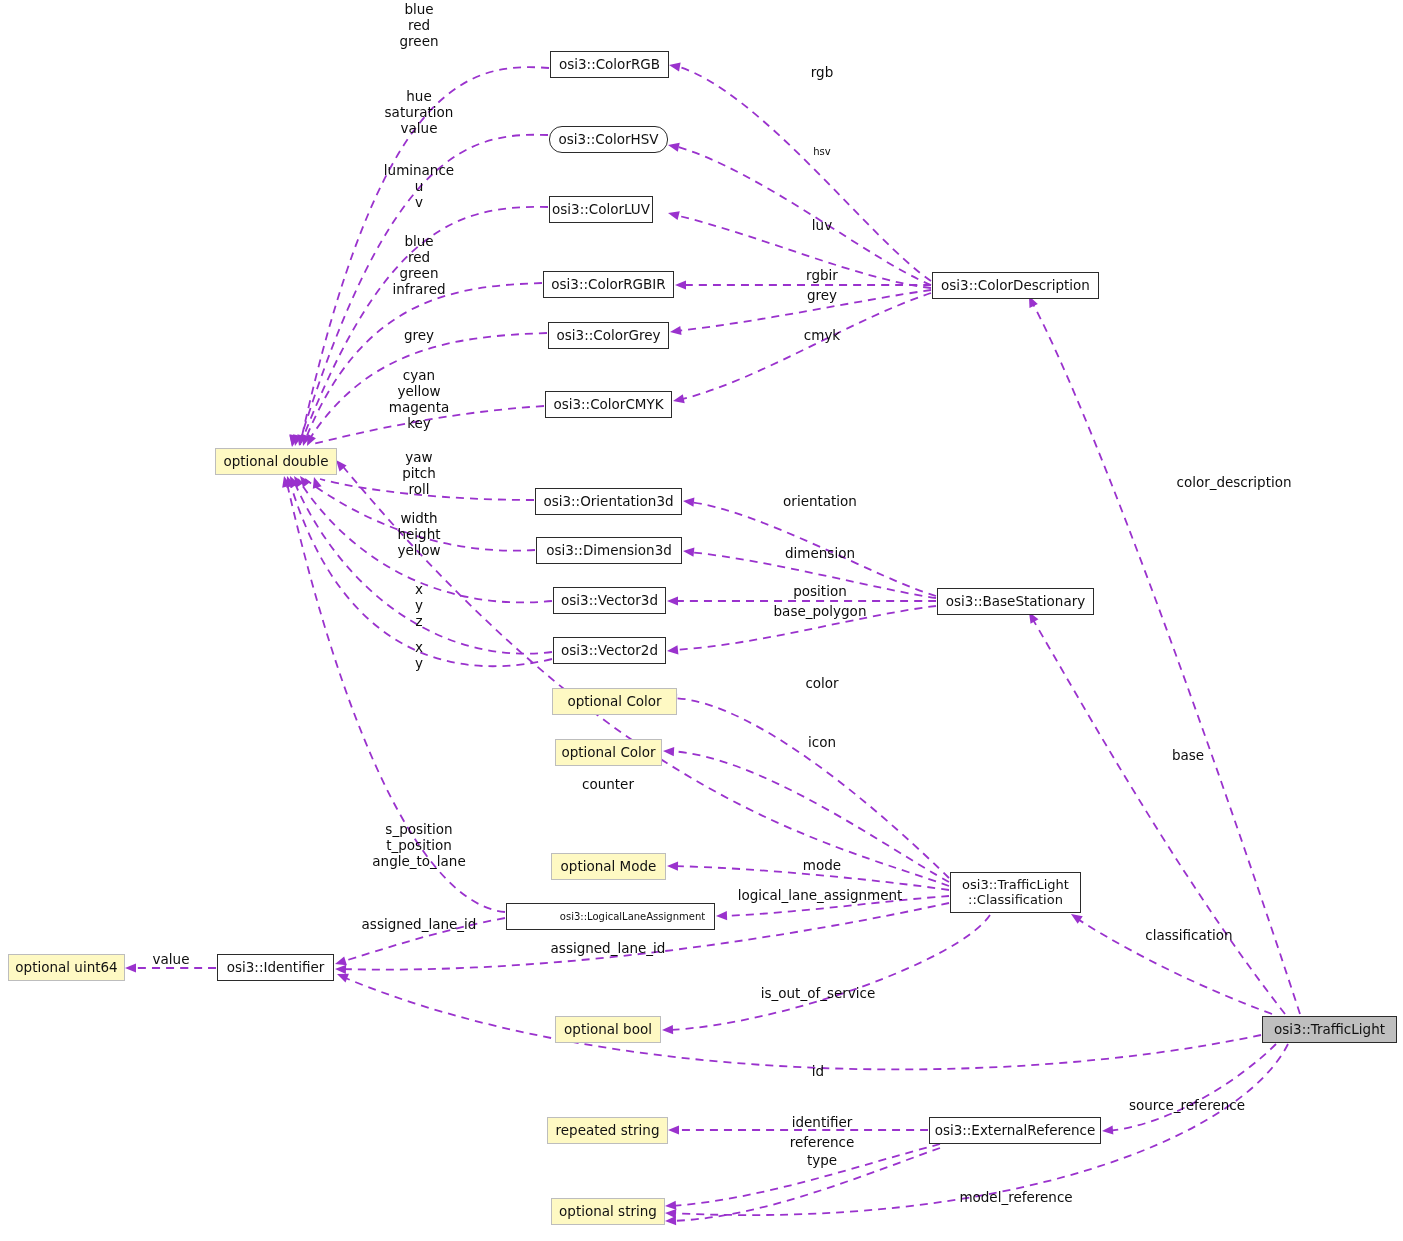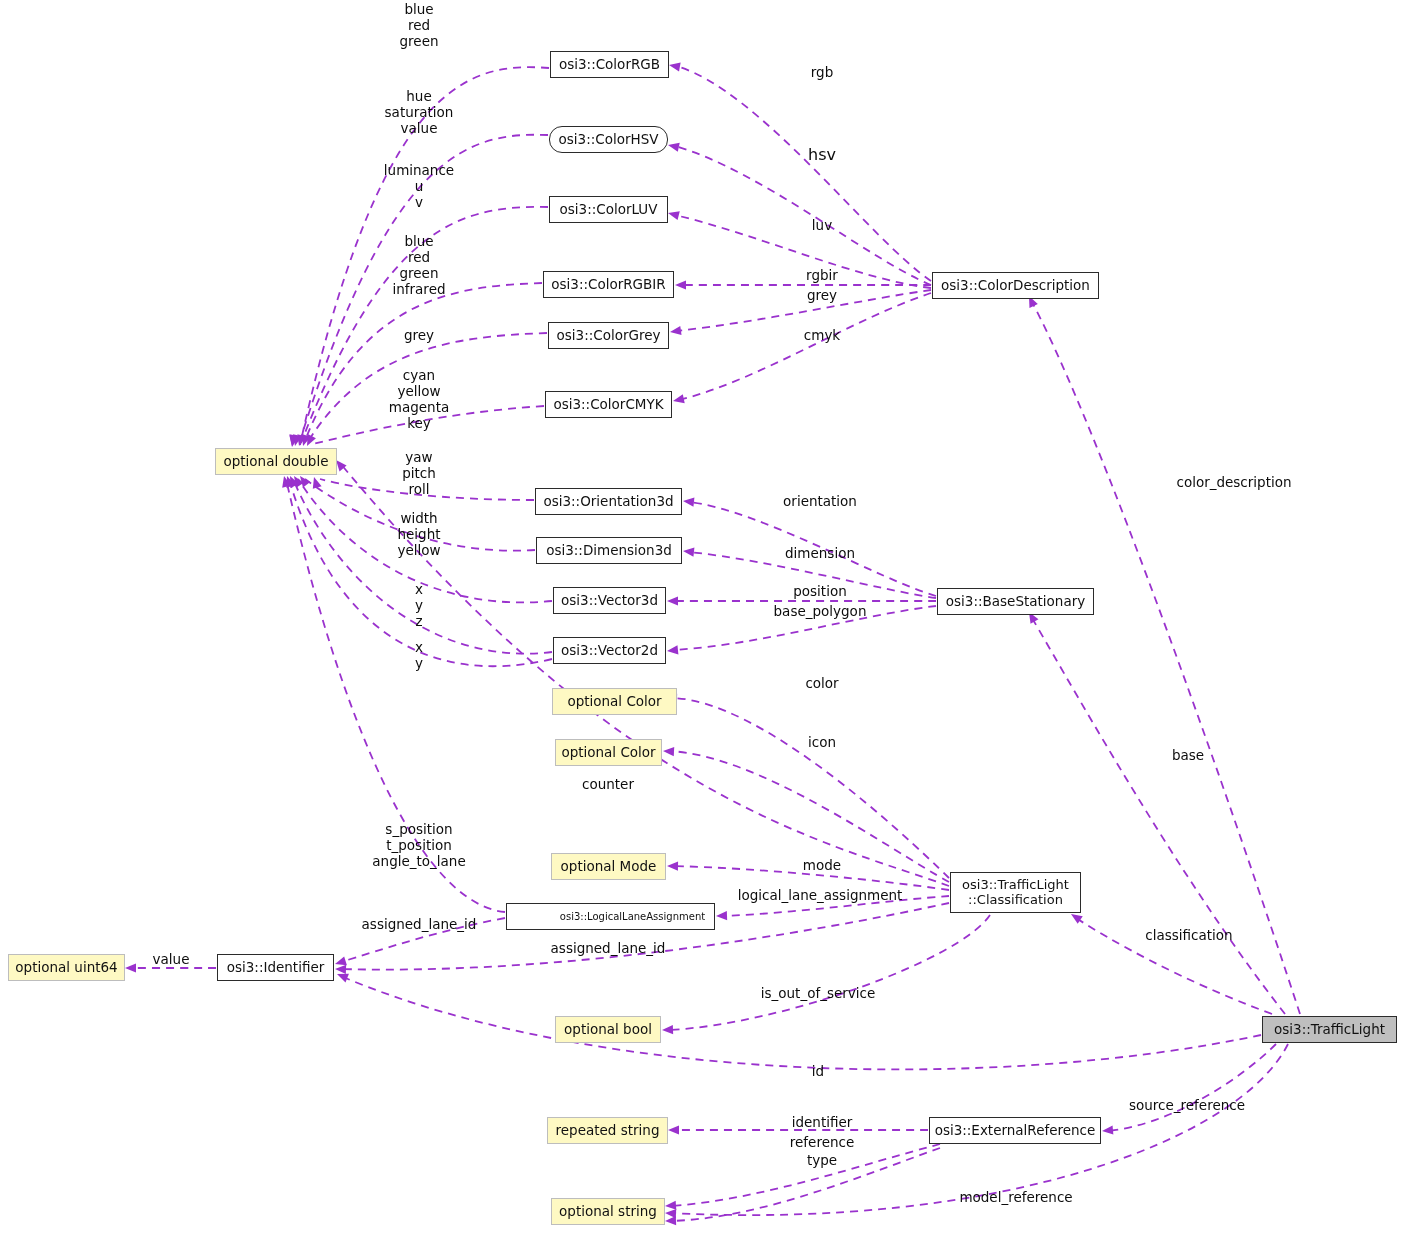--- a/index.html
+++ b/index.html
@@ -176,21 +176,21 @@
         <path d="M 0 0 L -11 4.6 L -11 -4.6 Z" fill="#9a32cd" transform="translate(1102,1131) rotate(175)"></path>
       </g>
       <g>
         <path d="M 1288 1044 C 1240 1140 1000 1230 671 1213" fill="none" stroke="#9a32cd" stroke-width="1.8" stroke-dasharray="8,6"></path>
         <path d="M 0 0 L -11 4.6 L -11 -4.6 Z" fill="#9a32cd" transform="translate(665,1213) rotate(183)"></path>
       </g>
     </svg>
   <div id="nodes-layer">
       <div class="node strong" style="left: 550px; top: 51px; width: 119px; height: 27px; font-size: 13.5px;">osi3::ColorRGB</div>
       <div class="node strong" style="left: 549px; top: 126px; width: 119px; height: 27px; font-size: 13.5px; border-radius: 13px;">osi3::ColorHSV</div>
-      <div class="node strong" style="left: 549px; top: 196px; width: 119px; height: 27px; font-size: 13.5px;">osi3::ColorLUV</div>
+      <div class="node strong" style="left: 549px; top: 196px; width: 104px; height: 27px; font-size: 13.5px;">osi3::ColorLUV</div>
       <div class="node strong" style="left: 543px; top: 271px; width: 131px; height: 27px; font-size: 13.5px;">osi3::ColorRGBIR</div>
       <div class="node strong" style="left: 548px; top: 322px; width: 121px; height: 27px; font-size: 13.5px;">osi3::ColorGrey</div>
       <div class="node strong" style="left: 545px; top: 391px; width: 127px; height: 27px; font-size: 13.5px;">osi3::ColorCMYK</div>
       <div class="node weak" style="left: 215px; top: 448px; width: 122px; height: 27px; font-size: 13.5px;">optional double</div>
       <div class="node strong" style="left: 535px; top: 488px; width: 147px; height: 27px; font-size: 13.5px;">osi3::Orientation3d</div>
       <div class="node strong" style="left: 536px; top: 537px; width: 146px; height: 27px; font-size: 13.5px;">osi3::Dimension3d</div>
       <div class="node strong" style="left: 553px; top: 587px; width: 113px; height: 27px; font-size: 13.5px;">osi3::Vector3d</div>
       <div class="node strong" style="left: 553px; top: 637px; width: 113px; height: 27px; font-size: 13.5px;">osi3::Vector2d</div>
       <div class="node weak" style="left: 552px; top: 688px; width: 125px; height: 27px; font-size: 13.5px;">optional Color</div>
       <div class="node weak" style="left: 555px; top: 739px; width: 107px; height: 27px; font-size: 13.5px;">optional Color</div>
@@ -239,21 +239,21 @@
       <div class="elabel" style="left: 419px; top: 640px; font-size: 13.5px;">x
 y</div>
       <div class="elabel" style="left: 608px; top: 777px; font-size: 13.5px;">counter</div>
       <div class="elabel" style="left: 419px; top: 822px; font-size: 13.5px;">s_position
 t_position
 angle_to_lane</div>
       <div class="elabel" style="left: 419px; top: 917px; font-size: 13.5px;">assigned_lane_id</div>
       <div class="elabel" style="left: 608px; top: 941px; font-size: 13.5px;">assigned_lane_id</div>
       <div class="elabel" style="left: 171px; top: 952px; font-size: 13.5px;">value</div>
       <div class="elabel" style="left: 822px; top: 65px; font-size: 13.5px;">rgb</div>
-      <div class="elabel" style="left: 822px; top: 146px; font-size: 16px;">hsv</div>
+      <div class="elabel" style="left: 822px; top: 146px; font-size: 10px;">hsv</div>
       <div class="elabel" style="left: 822px; top: 218px; font-size: 13.5px;">luv</div>
       <div class="elabel" style="left: 822px; top: 268px; font-size: 13.5px;">rgbir</div>
       <div class="elabel" style="left: 822px; top: 288px; font-size: 13.5px;">grey</div>
       <div class="elabel" style="left: 822px; top: 328px; font-size: 13.5px;">cmyk</div>
       <div class="elabel" style="left: 820px; top: 494px; font-size: 13.5px;">orientation</div>
       <div class="elabel" style="left: 820px; top: 546px; font-size: 13.5px;">dimension</div>
       <div class="elabel" style="left: 820px; top: 584px; font-size: 13.5px;">position</div>
       <div class="elabel" style="left: 820px; top: 604px; font-size: 13.5px;">base_polygon</div>
       <div class="elabel" style="left: 822px; top: 676px; font-size: 13.5px;">color</div>
       <div class="elabel" style="left: 822px; top: 735px; font-size: 13.5px;">icon</div>

